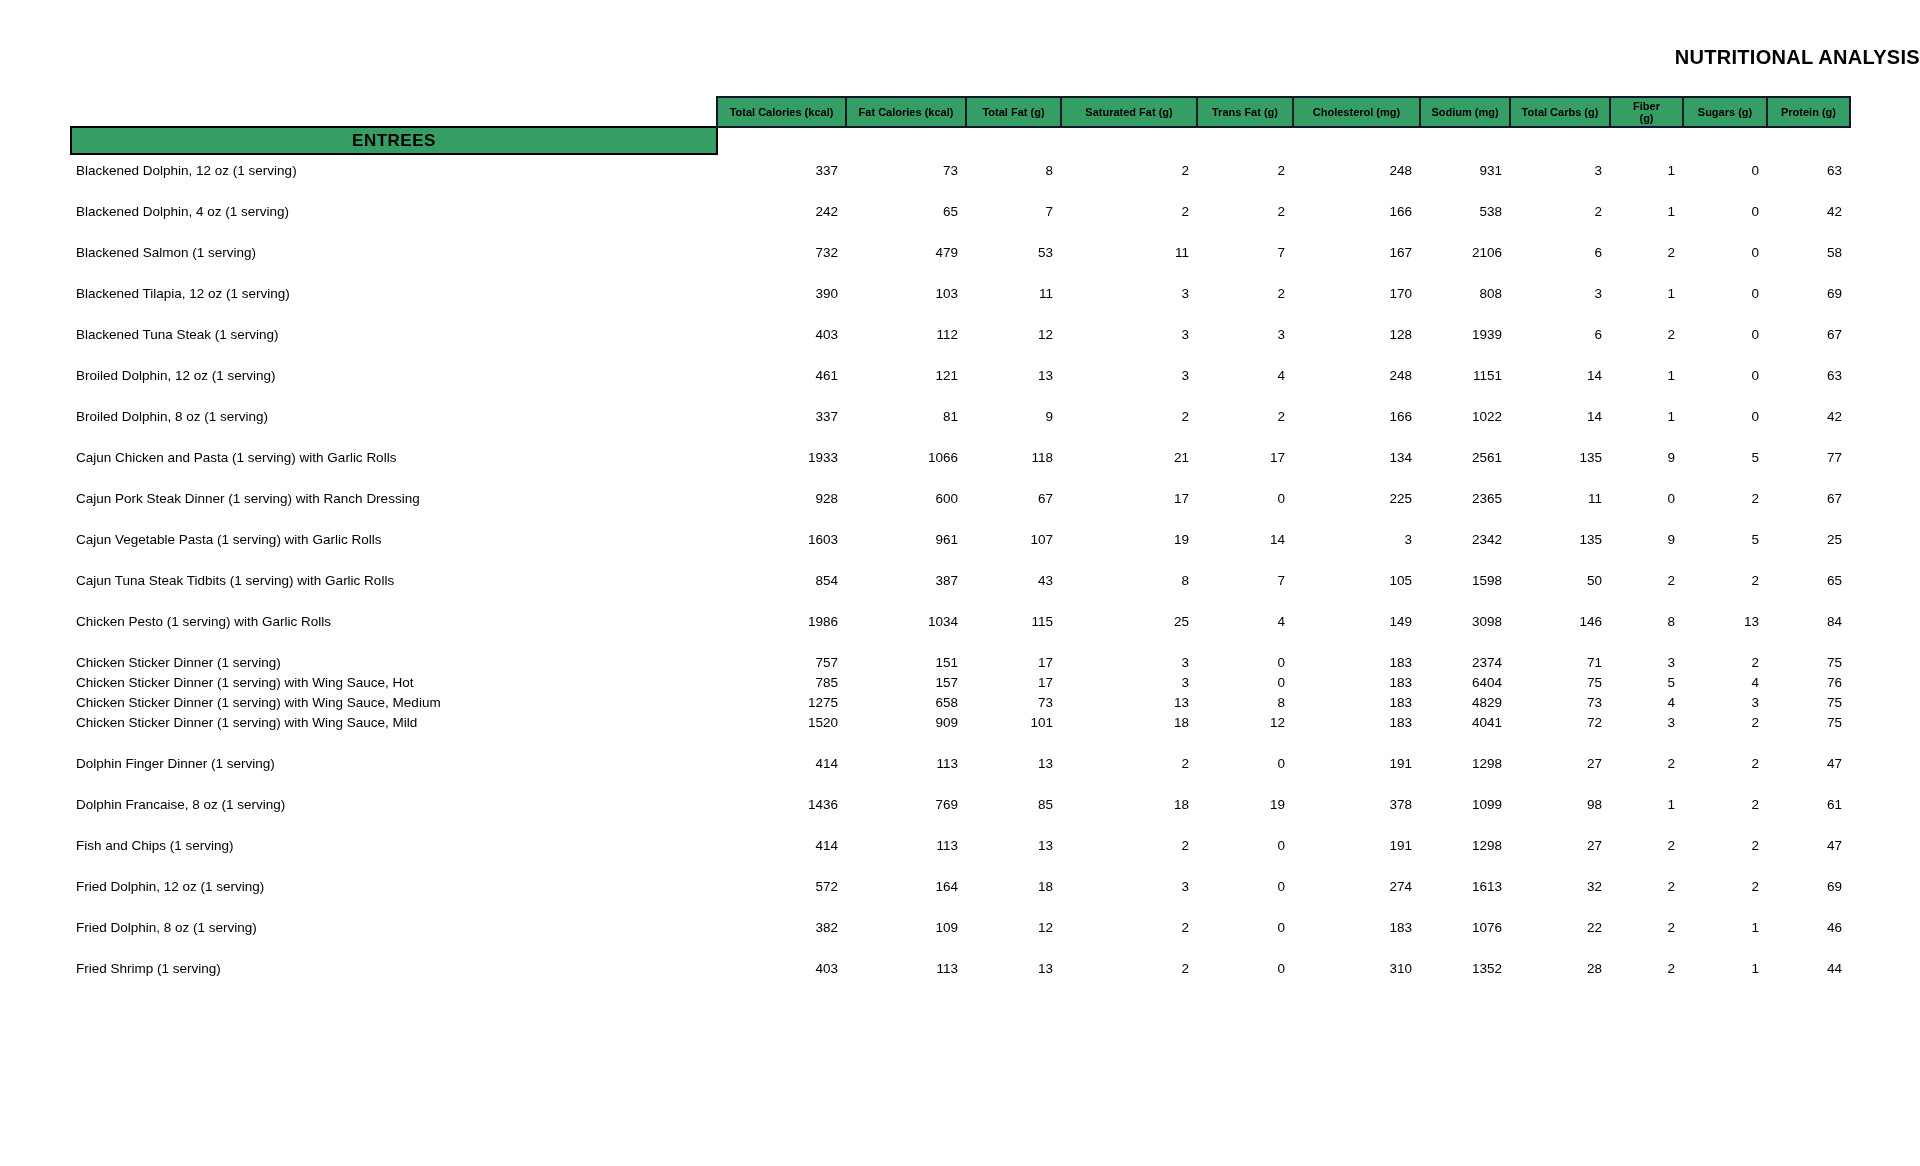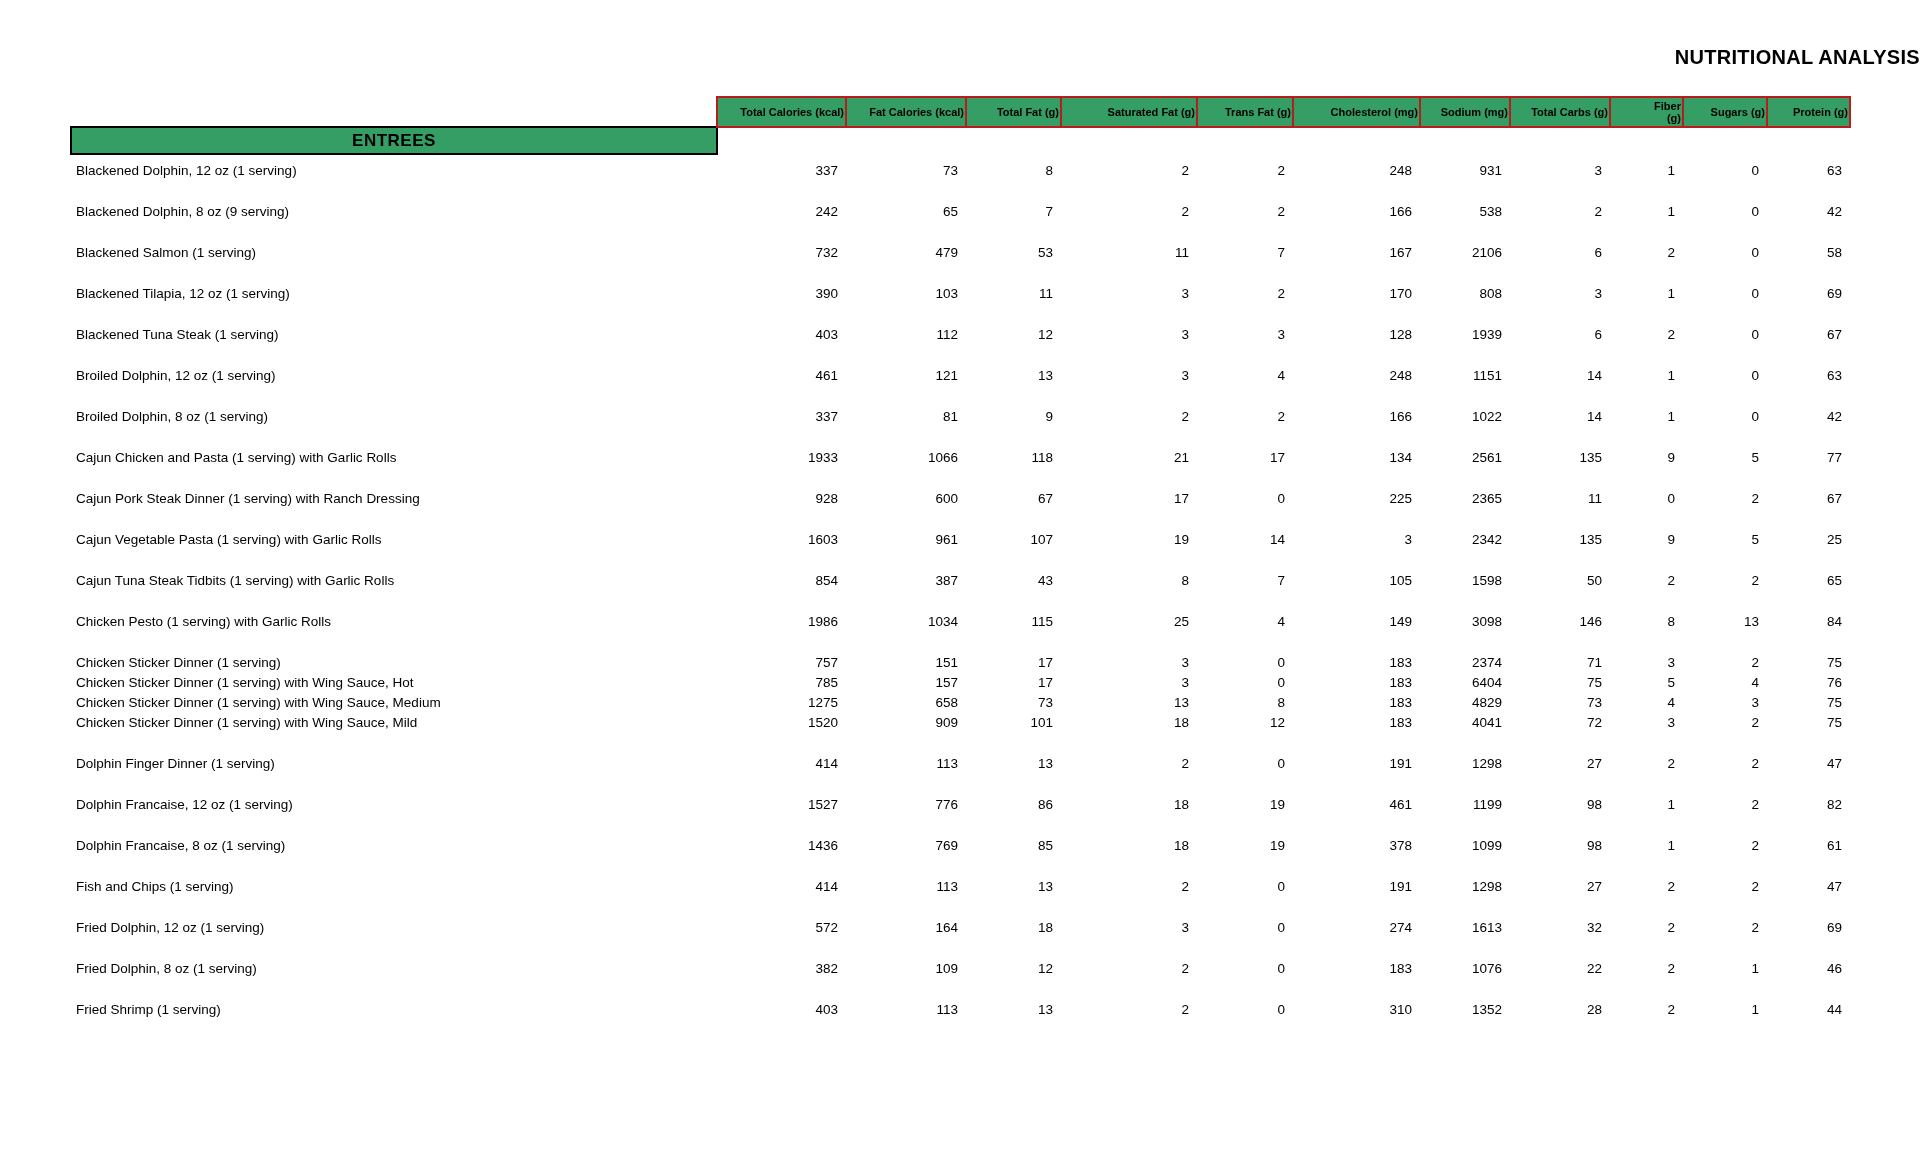--- a/index.html
+++ b/index.html
@@ -22,25 +22,25 @@
     margin: 0 0 26px 0;
   }
   table.nutrition {
     border-collapse: collapse;
     table-layout: fixed;
     width: 1779px;
     margin-left: 70px;
   }
   th.hdr {
     background: var(--green);
-    border: 2px solid #b91c1c;
+    border: 2px solid #0f172a;
     font-size: 11px;
     font-weight: bold;
     line-height: 12px;
-    text-align: right;
+    text-align: center;
     vertical-align: middle;
     height: 28px;
     padding: 2px 1px;
     white-space: pre-line;
   }
   th.corner { border: none; background: transparent; }
   td.entrees {
     background: var(--green);
     border: 2px solid #000;
     text-align: center;
@@ -124,21 +124,21 @@
           <td class="num">2</td>
           <td class="num">2</td>
           <td class="num">248</td>
           <td class="num">931</td>
           <td class="num">3</td>
           <td class="num">1</td>
           <td class="num">0</td>
           <td class="num">63</td>
         </tr>
         <tr class="row">
-          <td class="name">Blackened Dolphin, 8 oz (9 serving)</td>
+          <td class="name">Blackened Dolphin, 4 oz (1 serving)</td>
           <td class="num">242</td>
           <td class="num">65</td>
           <td class="num">7</td>
           <td class="num">2</td>
           <td class="num">2</td>
           <td class="num">166</td>
           <td class="num">538</td>
           <td class="num">2</td>
           <td class="num">1</td>
           <td class="num">0</td>
@@ -348,34 +348,20 @@
           <td class="num">2</td>
           <td class="num">0</td>
           <td class="num">191</td>
           <td class="num">1298</td>
           <td class="num">27</td>
           <td class="num">2</td>
           <td class="num">2</td>
           <td class="num">47</td>
         </tr>
         <tr class="row">
-          <td class="name">Dolphin Francaise, 12 oz (1 serving)</td>
-          <td class="num">1527</td>
-          <td class="num">776</td>
-          <td class="num">86</td>
-          <td class="num">18</td>
-          <td class="num">19</td>
-          <td class="num">461</td>
-          <td class="num">1199</td>
-          <td class="num">98</td>
-          <td class="num">1</td>
-          <td class="num">2</td>
-          <td class="num">82</td>
-        </tr>
-        <tr class="row">
           <td class="name">Dolphin Francaise, 8 oz (1 serving)</td>
           <td class="num">1436</td>
           <td class="num">769</td>
           <td class="num">85</td>
           <td class="num">18</td>
           <td class="num">19</td>
           <td class="num">378</td>
           <td class="num">1099</td>
           <td class="num">98</td>
           <td class="num">1</td>

